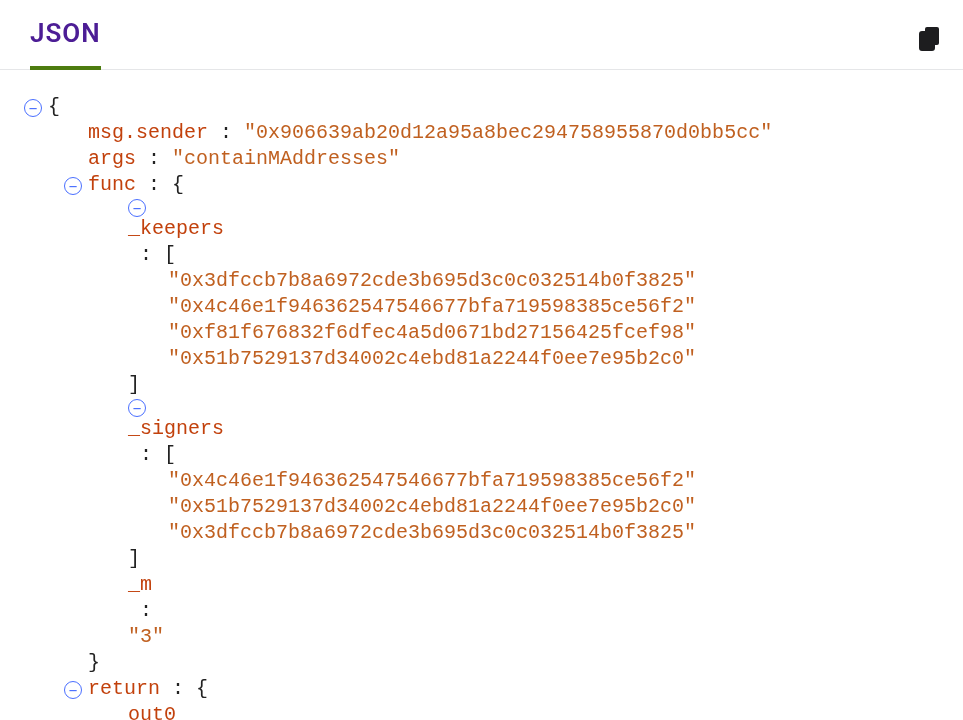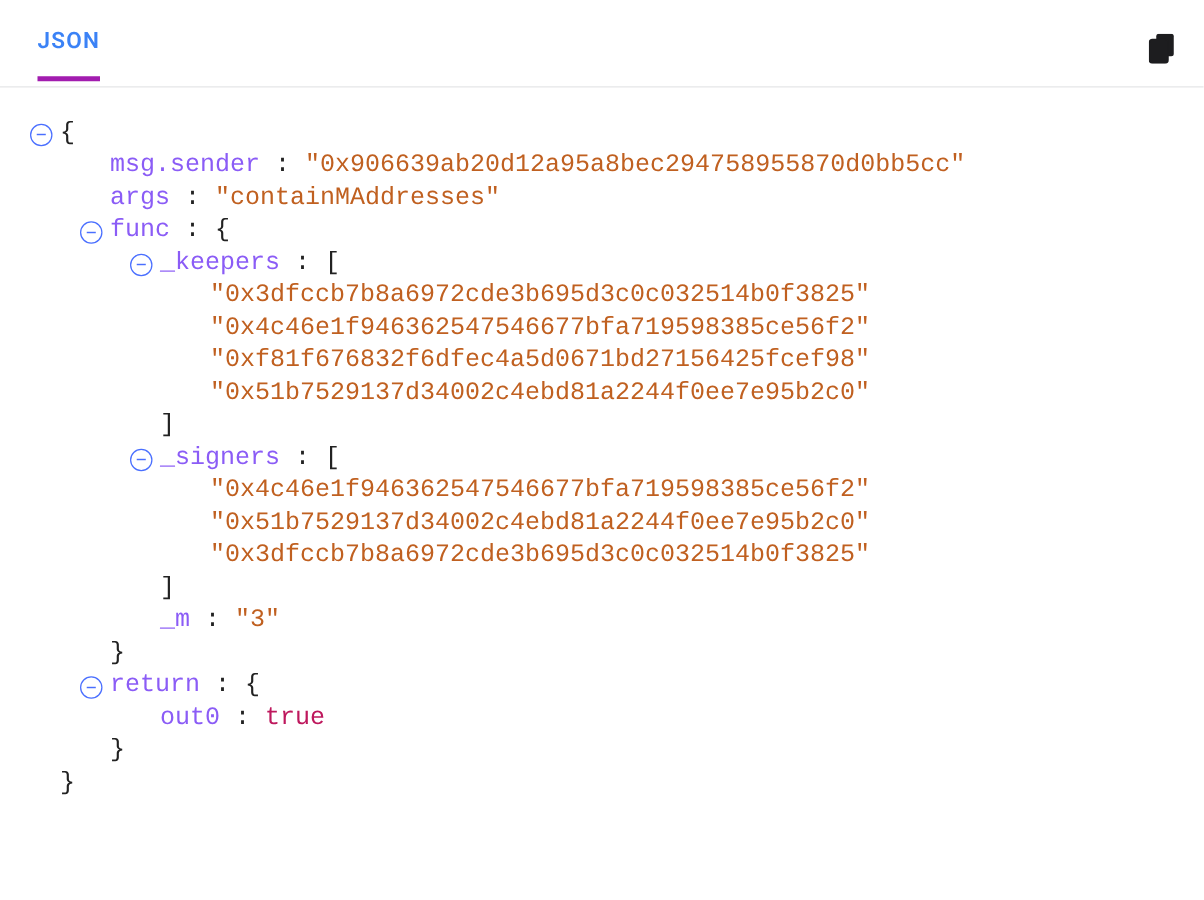--- a/index.html
+++ b/index.html
@@ -17,26 +17,26 @@
   .header {
     display: flex;
     align-items: center;
     justify-content: space-between;
     padding: 18px 22px 0 30px;
     border-bottom: 1px solid #e5e6e8;
     height: 70px;
   }
   .tab {
     font-family: -apple-system, BlinkMacSystemFont, "Segoe UI", Roboto, sans-serif;
-    font-size: 18px;
+    font-size: 26px;
     font-weight: 600;
     letter-spacing: 1px;
-    color: #3b82f6;
+    color: #4c1d95;
     padding-bottom: 18px;
-    border-bottom: 4px solid #a21caf;
+    border-bottom: 4px solid #4d7c0f;
     cursor: pointer;
   }
   .copy-icon {
     width: 22px;
     height: 24px;
     position: relative;
     cursor: pointer;
     margin-bottom: 10px;
   }
   .copy-icon svg { display: block; }
@@ -57,26 +57,26 @@
     line-height: 1;
     align-items: center;
     justify-content: center;
     margin-right: 6px;
     position: relative;
     top: 1px;
     cursor: pointer;
     font-family: monospace;
   }
   .toggle::before { content: "−"; }
-  .key   { color: #8b5cf6; }
+  .key   { color: #c2410c; }
   .punct { color: #222; }
   .str   { color: #c06020; }  
   .bool  { color: #be185d; }  
   .ind1 { padding-left: 40px; }
-  .ind2 { padding-left: 80px; }
+  .ind2 { padding-left: 80px; flex-direction: column; }
   .ind3 { padding-left: 120px; }
   .ind-toggle { margin-left: -24px; } 
 </style>
 </head>
 <body>
 
 <div class="header">
   <div class="tab">JSON</div>
   <div class="copy-icon">
     <svg width="22" height="24" viewBox="0 0 22 24">

